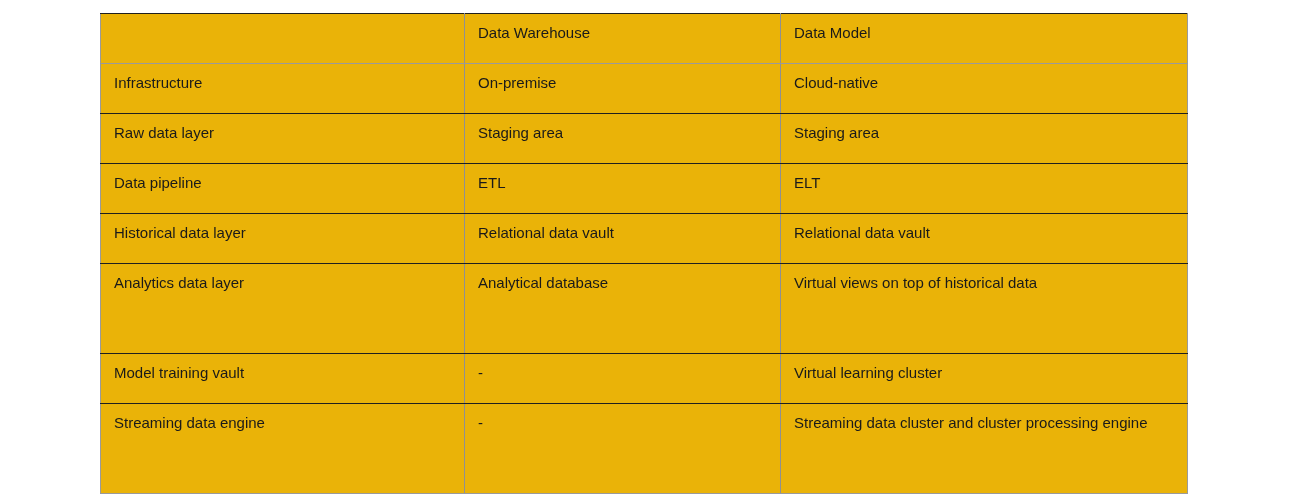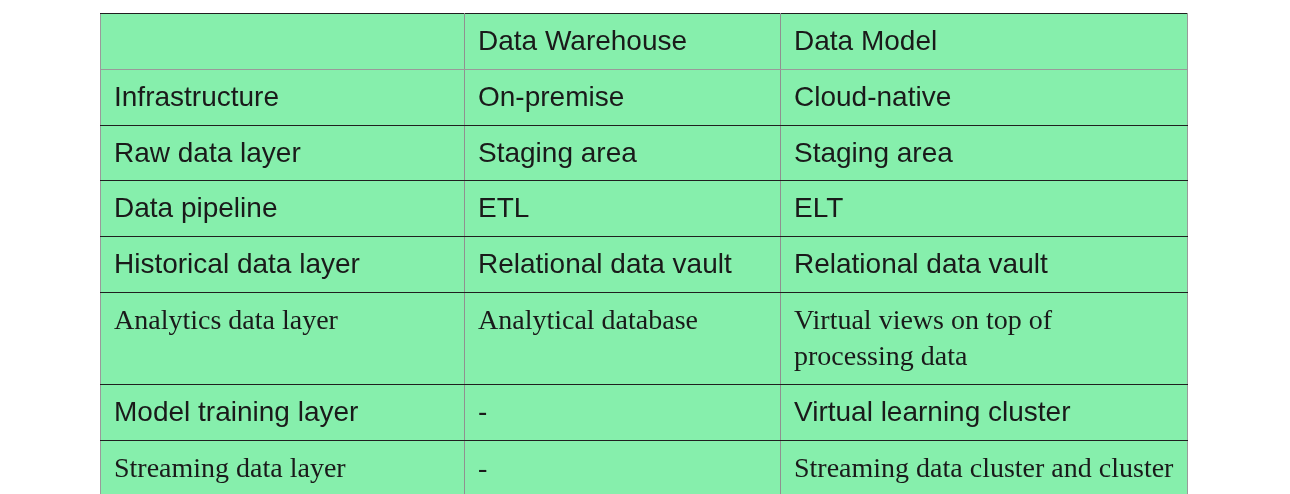--- a/index.html
+++ b/index.html
@@ -35,26 +35,26 @@
 
   #comparison-table col.col-label   { width: 364px; }
   #comparison-table col.col-warehouse { width: 316px; }
   #comparison-table col.col-lake    { width: 407px; }
 
   #comparison-table td,
   #comparison-table th {
     border: 1px solid #909090;
     vertical-align: top;
     padding: 9px 13px 10px 13px;
-    font-size: 28px;
+    font-size: 15px;
     line-height: 1.28;
     font-weight: 400;
     text-align: left;
     color: #1a1a1a;
-    background: #86efac;
+    background: #eab308;
   }
 
   
   #comparison-table tr > * {
     border-top-color: #1f1f1f;
     border-bottom-color: #1f1f1f;
   }
   #comparison-table tr > *:first-child { border-left-color: #9a9a9a; }
   #comparison-table tr > *:last-child  { border-right-color: #9a9a9a; }
   #comparison-table tr:first-child > * { border-top-color: #1f1f1f; }
@@ -67,21 +67,21 @@
   }
   .row-header .hdr-blank { border-bottom-color: #1f1f1f; }
 
   .cell-label {
     font-weight: 700;
   }
 
   
   .r-header  td, .r-header  th { height: 30px; }
   .r-std     td { height: 30px; }
-  .r-tall    td { height: 70px; font-family: Liberation Serif, serif; }
+  .r-tall    td { height: 70px; }
 
   .dash { letter-spacing: 0; }
 </style>
 </head>
 <body>
 
 <div id="page">
 
   <table id="comparison-table">
     <colgroup>
@@ -120,31 +120,31 @@
 
       <tr class="r-std">
         <td class="cell-label">Historical data layer</td>
         <td>Relational data vault</td>
         <td>Relational data vault</td>
       </tr>
 
       <tr class="r-tall">
         <td class="cell-label">Analytics data layer</td>
         <td>Analytical database</td>
-        <td>Virtual views on top of processing data</td>
+        <td>Virtual views on top of historical data</td>
       </tr>
 
       <tr class="r-std">
-        <td class="cell-label">Model training layer</td>
+        <td class="cell-label">Model training vault</td>
         <td class="dash">-</td>
         <td>Virtual learning cluster</td>
       </tr>
 
       <tr class="r-tall">
-        <td class="cell-label">Streaming data layer</td>
+        <td class="cell-label">Streaming data engine</td>
         <td class="dash">-</td>
         <td>Streaming data cluster and cluster processing engine</td>
       </tr>
 
     </tbody>
   </table>
 
 </div>
 
 </body></html>

